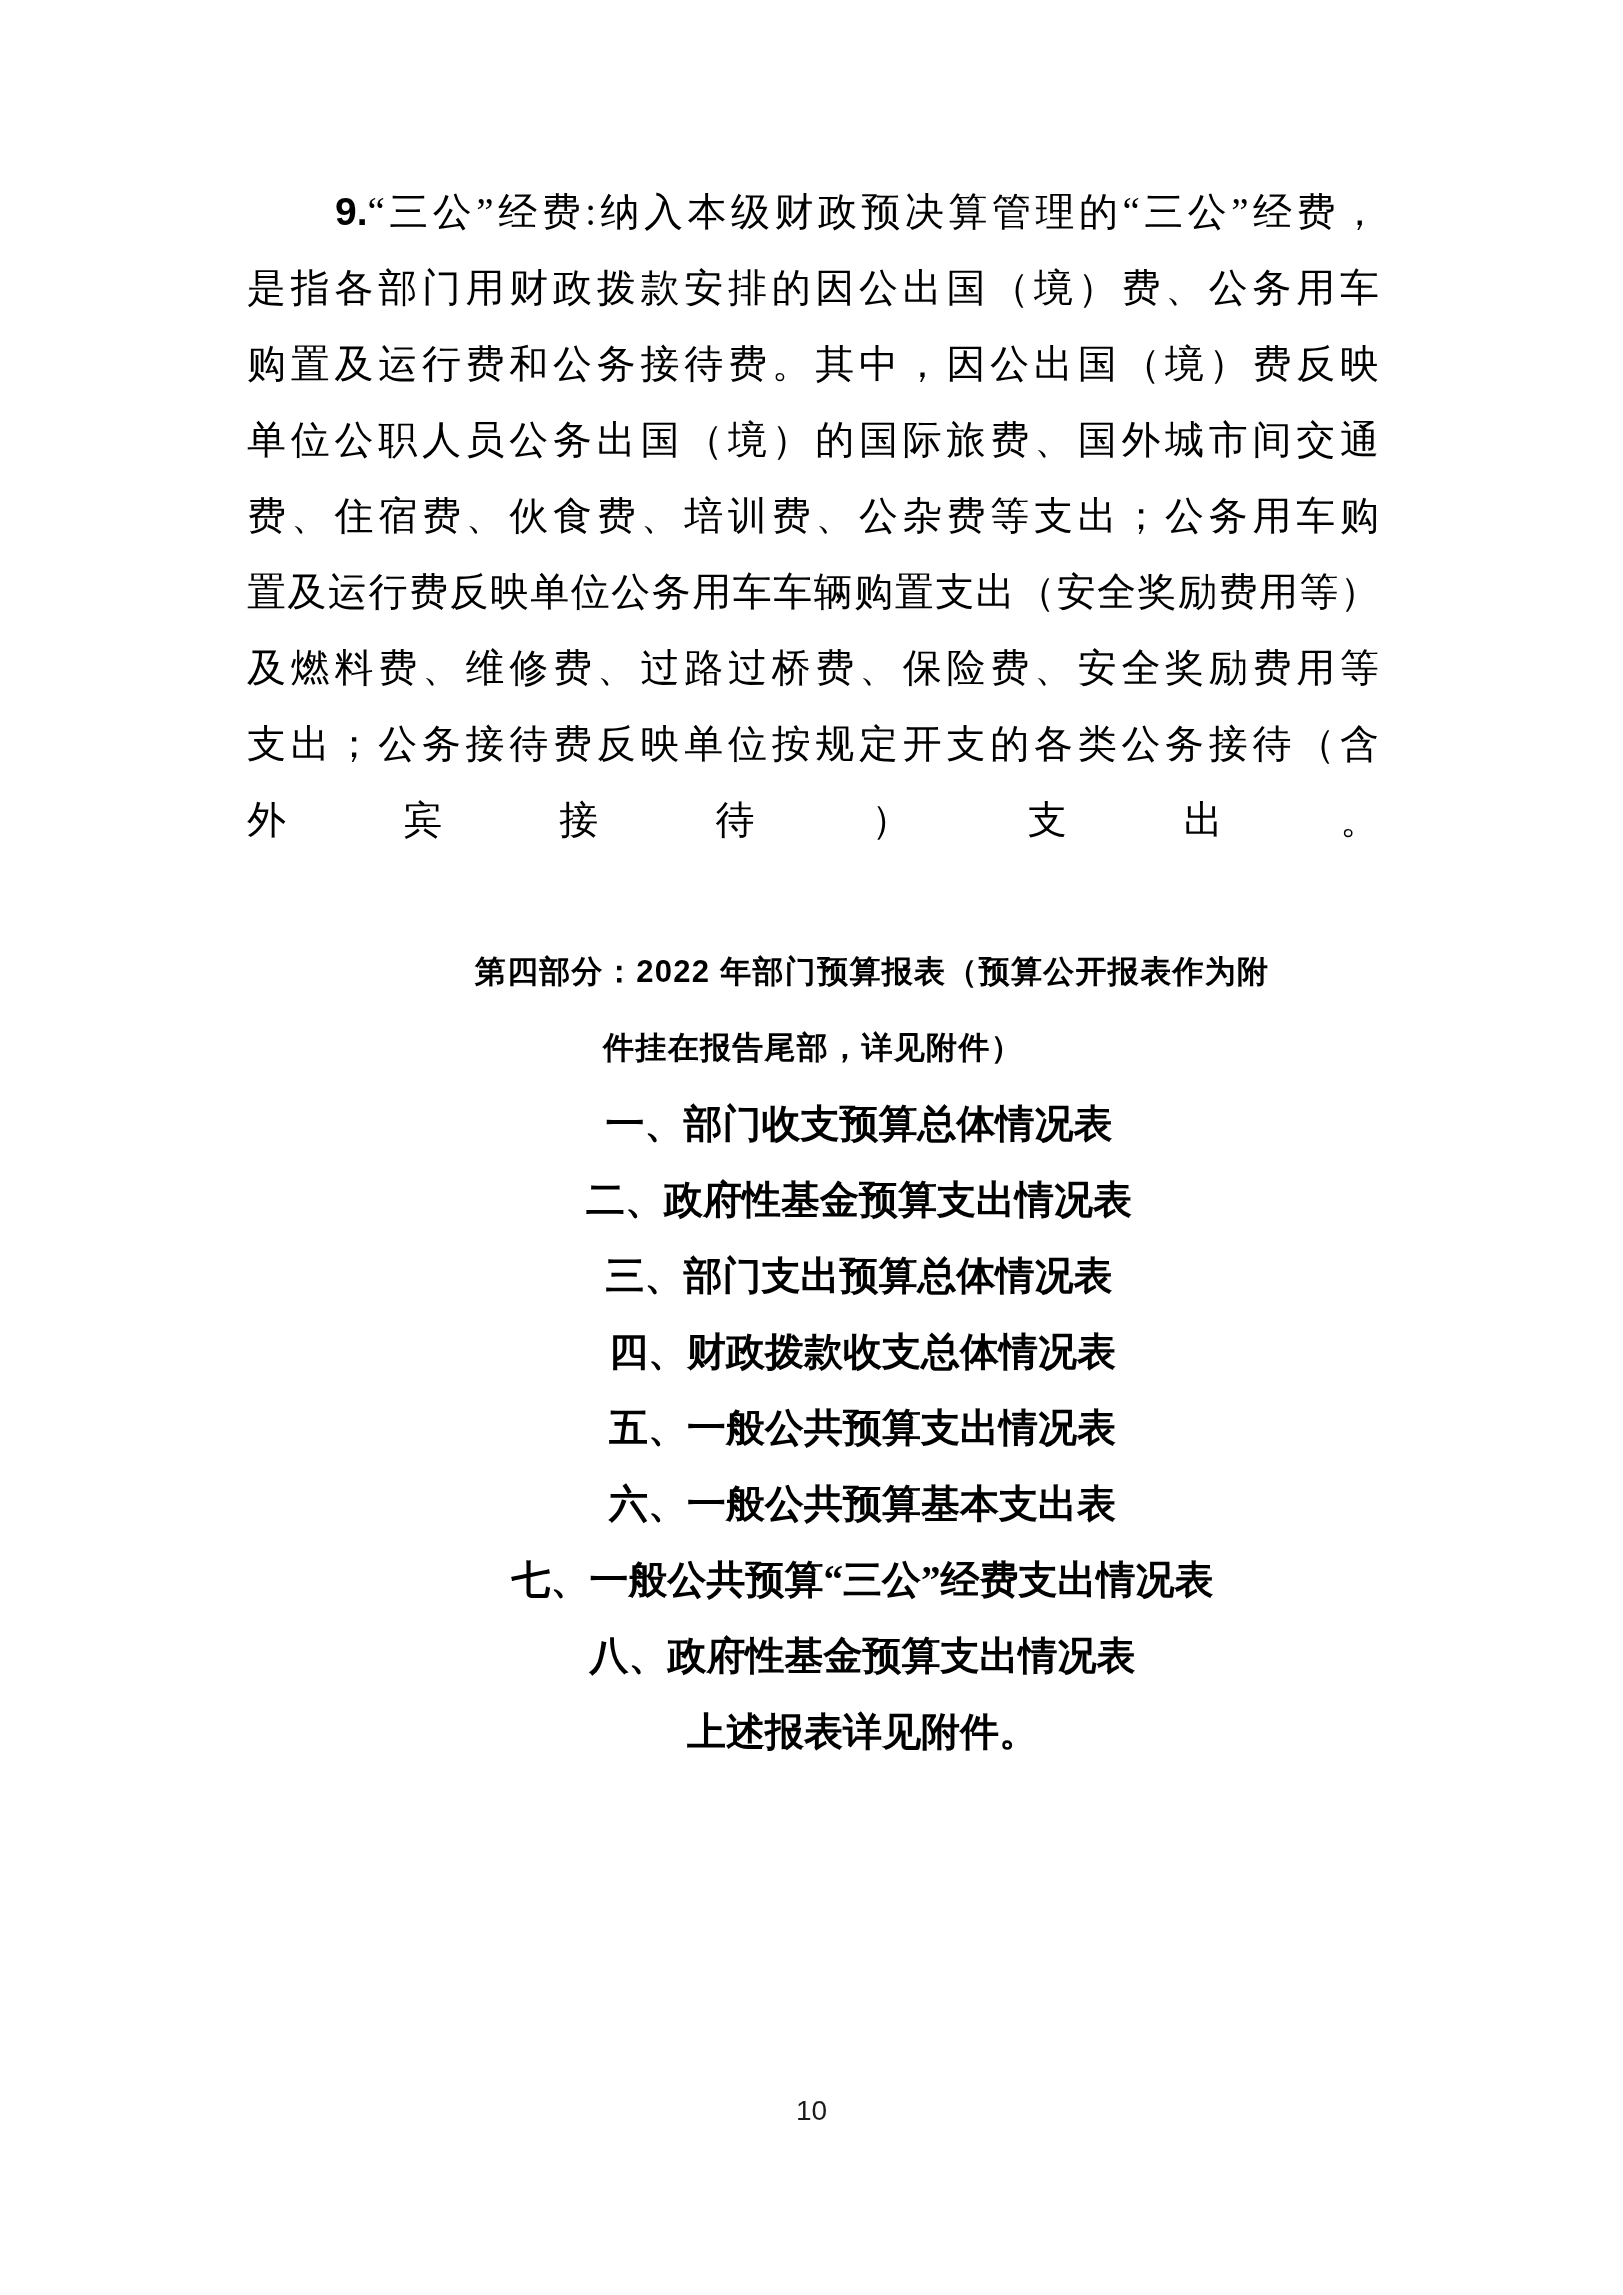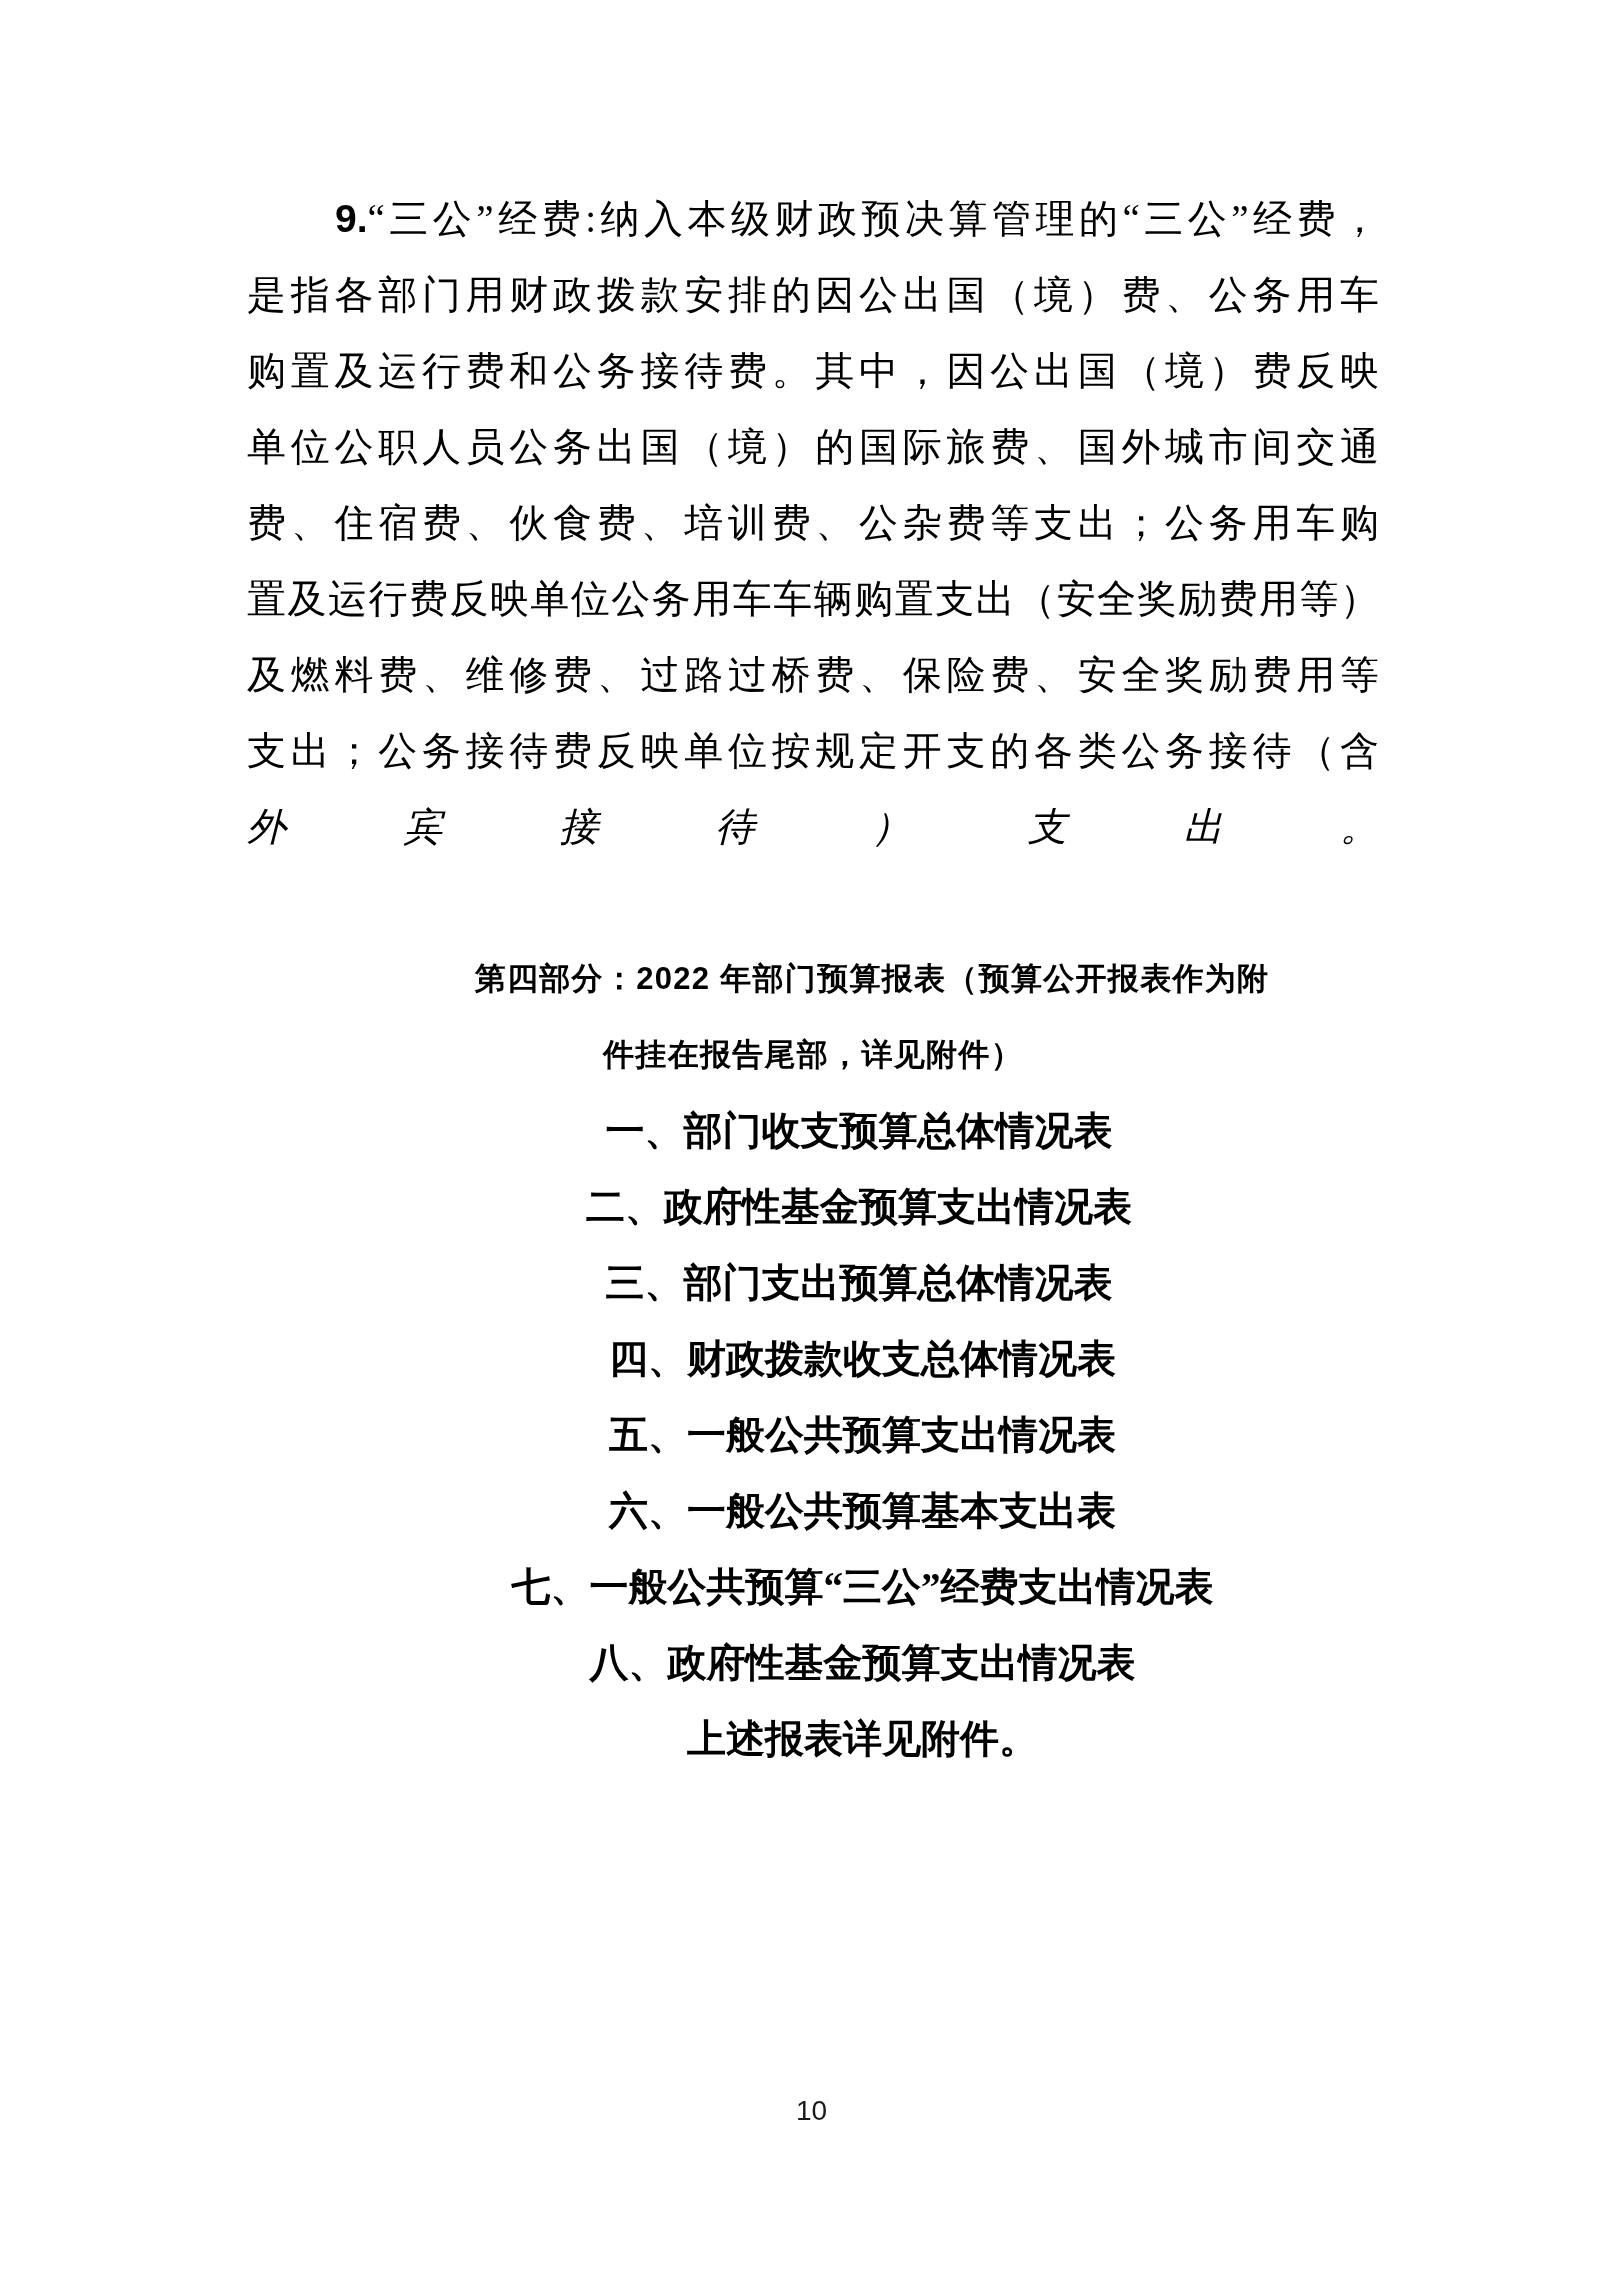--- a/index.html
+++ b/index.html
@@ -12,21 +12,21 @@
     width: 1623px;
     height: 2295px;
     background: #ffffff;
     overflow: hidden;
     font-family: "Liberation Serif", "DejaVu Serif", serif;
     color: #000000;
   }
   .content {
     position: absolute;
     left: 247px;
-    top: 181px;
+    top: 174px;
     width: 1132px;
     line-height: 76px;
     font-size: 39px;
   }
   .line {
     height: 76px;
     white-space: nowrap;
   }
   
   .jline {
@@ -34,21 +34,20 @@
     text-align-last: justify;
     text-justify: inter-character;
     white-space: normal;
     overflow: hidden;
   }
   .firstline {
     text-indent: 88px;
   }
   .lastline {
     text-align: center;
-    font-style: italic;
   }
   .num-prefix {
     font-family: "Liberation Sans", "DejaVu Sans", sans-serif;
     font-weight: bold;
   }
   .heading-line {
     font-family: "Liberation Sans", "DejaVu Sans", sans-serif;
     font-weight: bold;
     font-size: 31px;
     letter-spacing: 1.3px;

